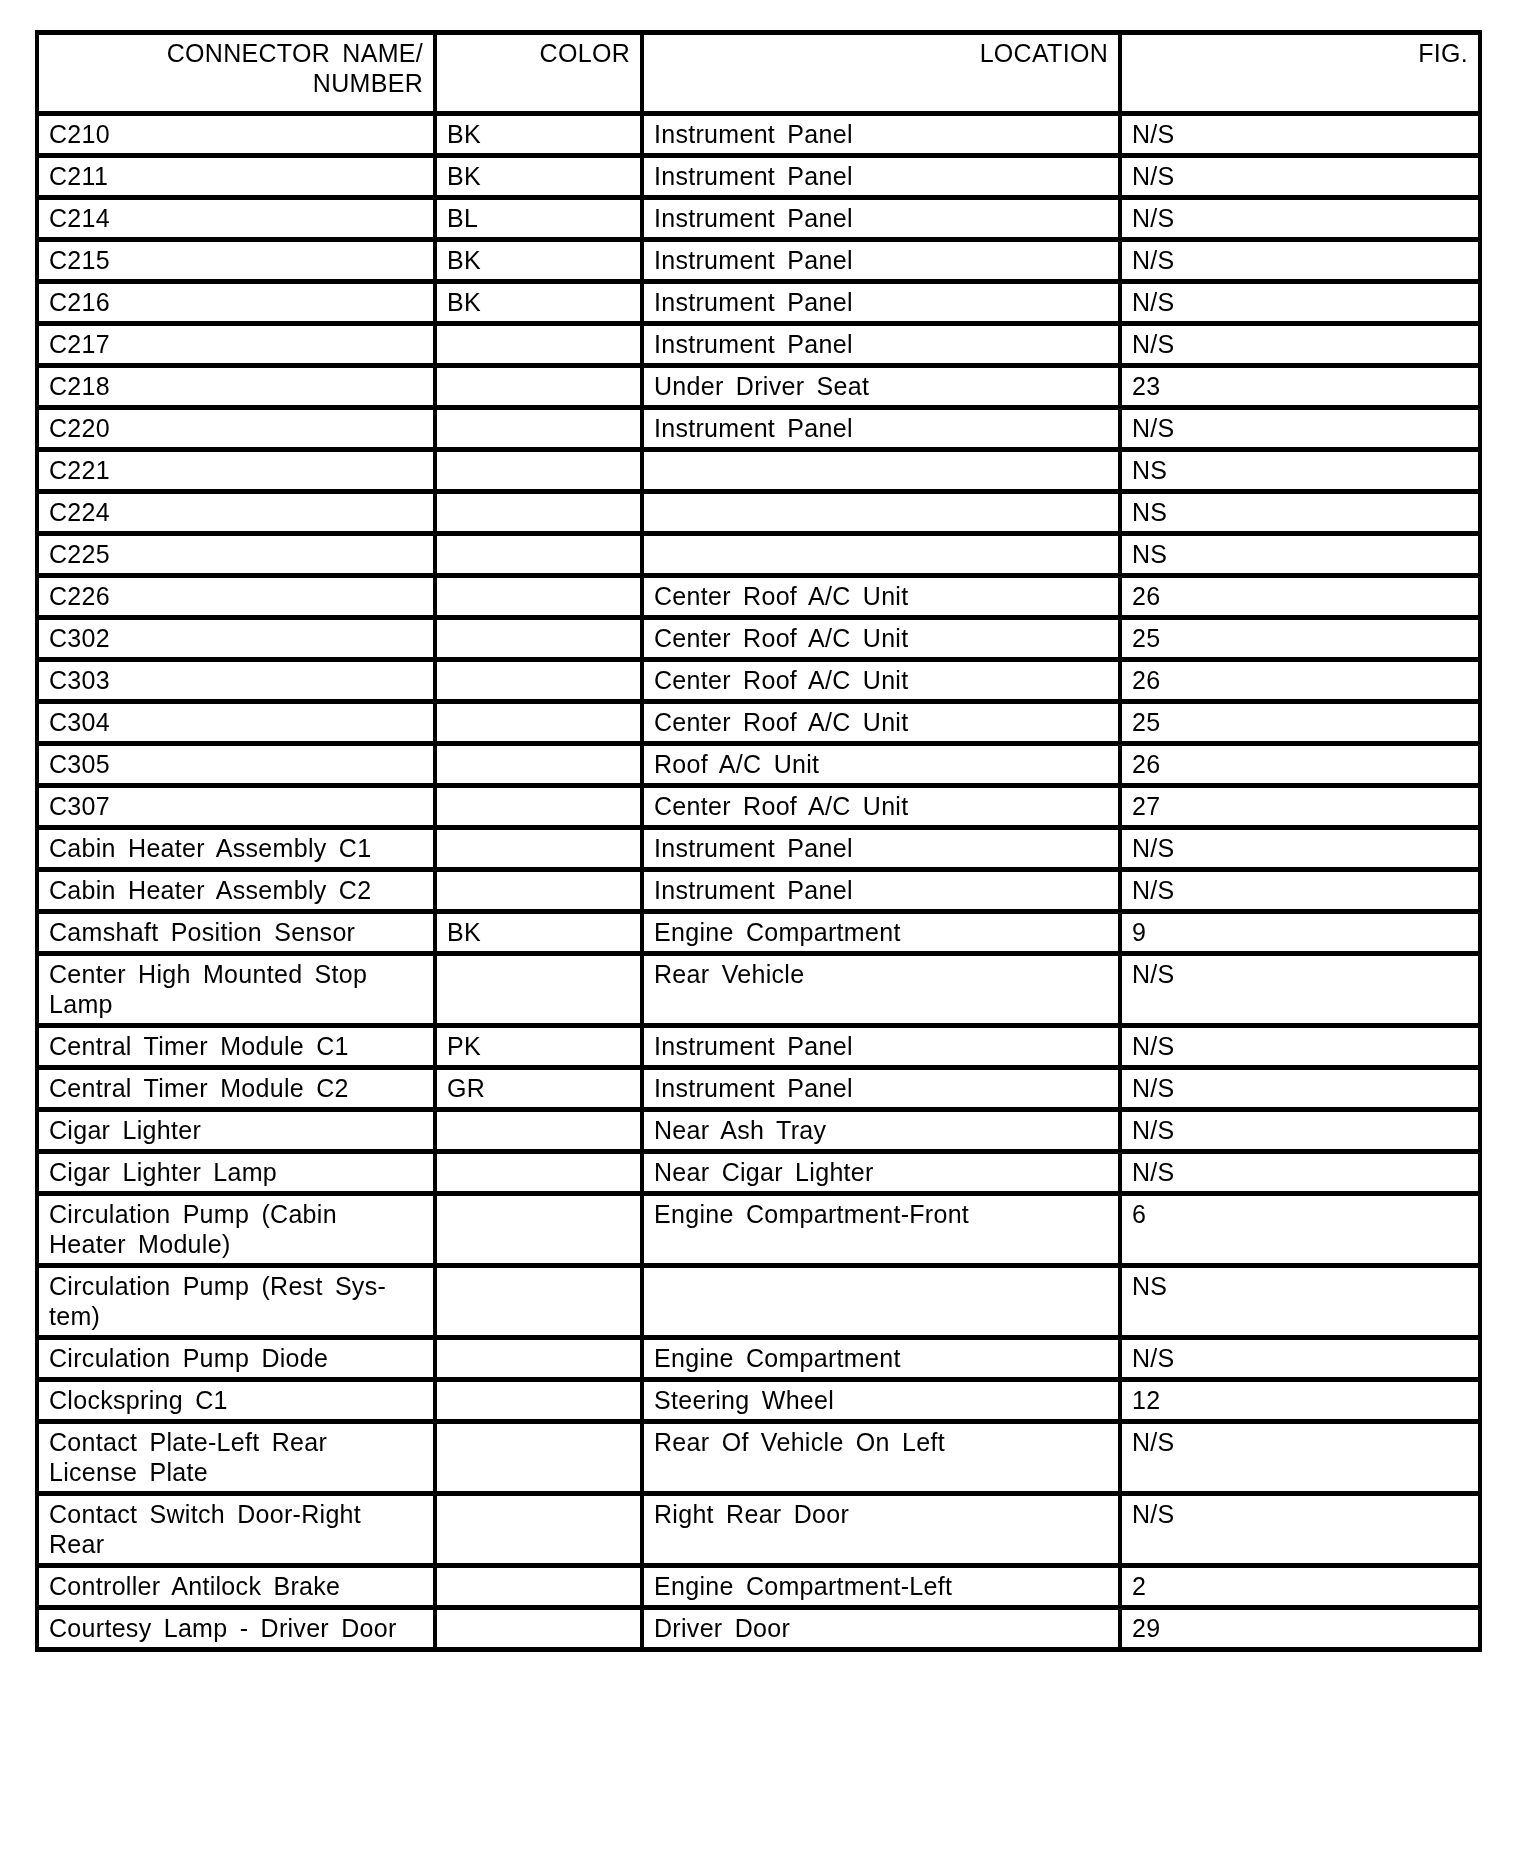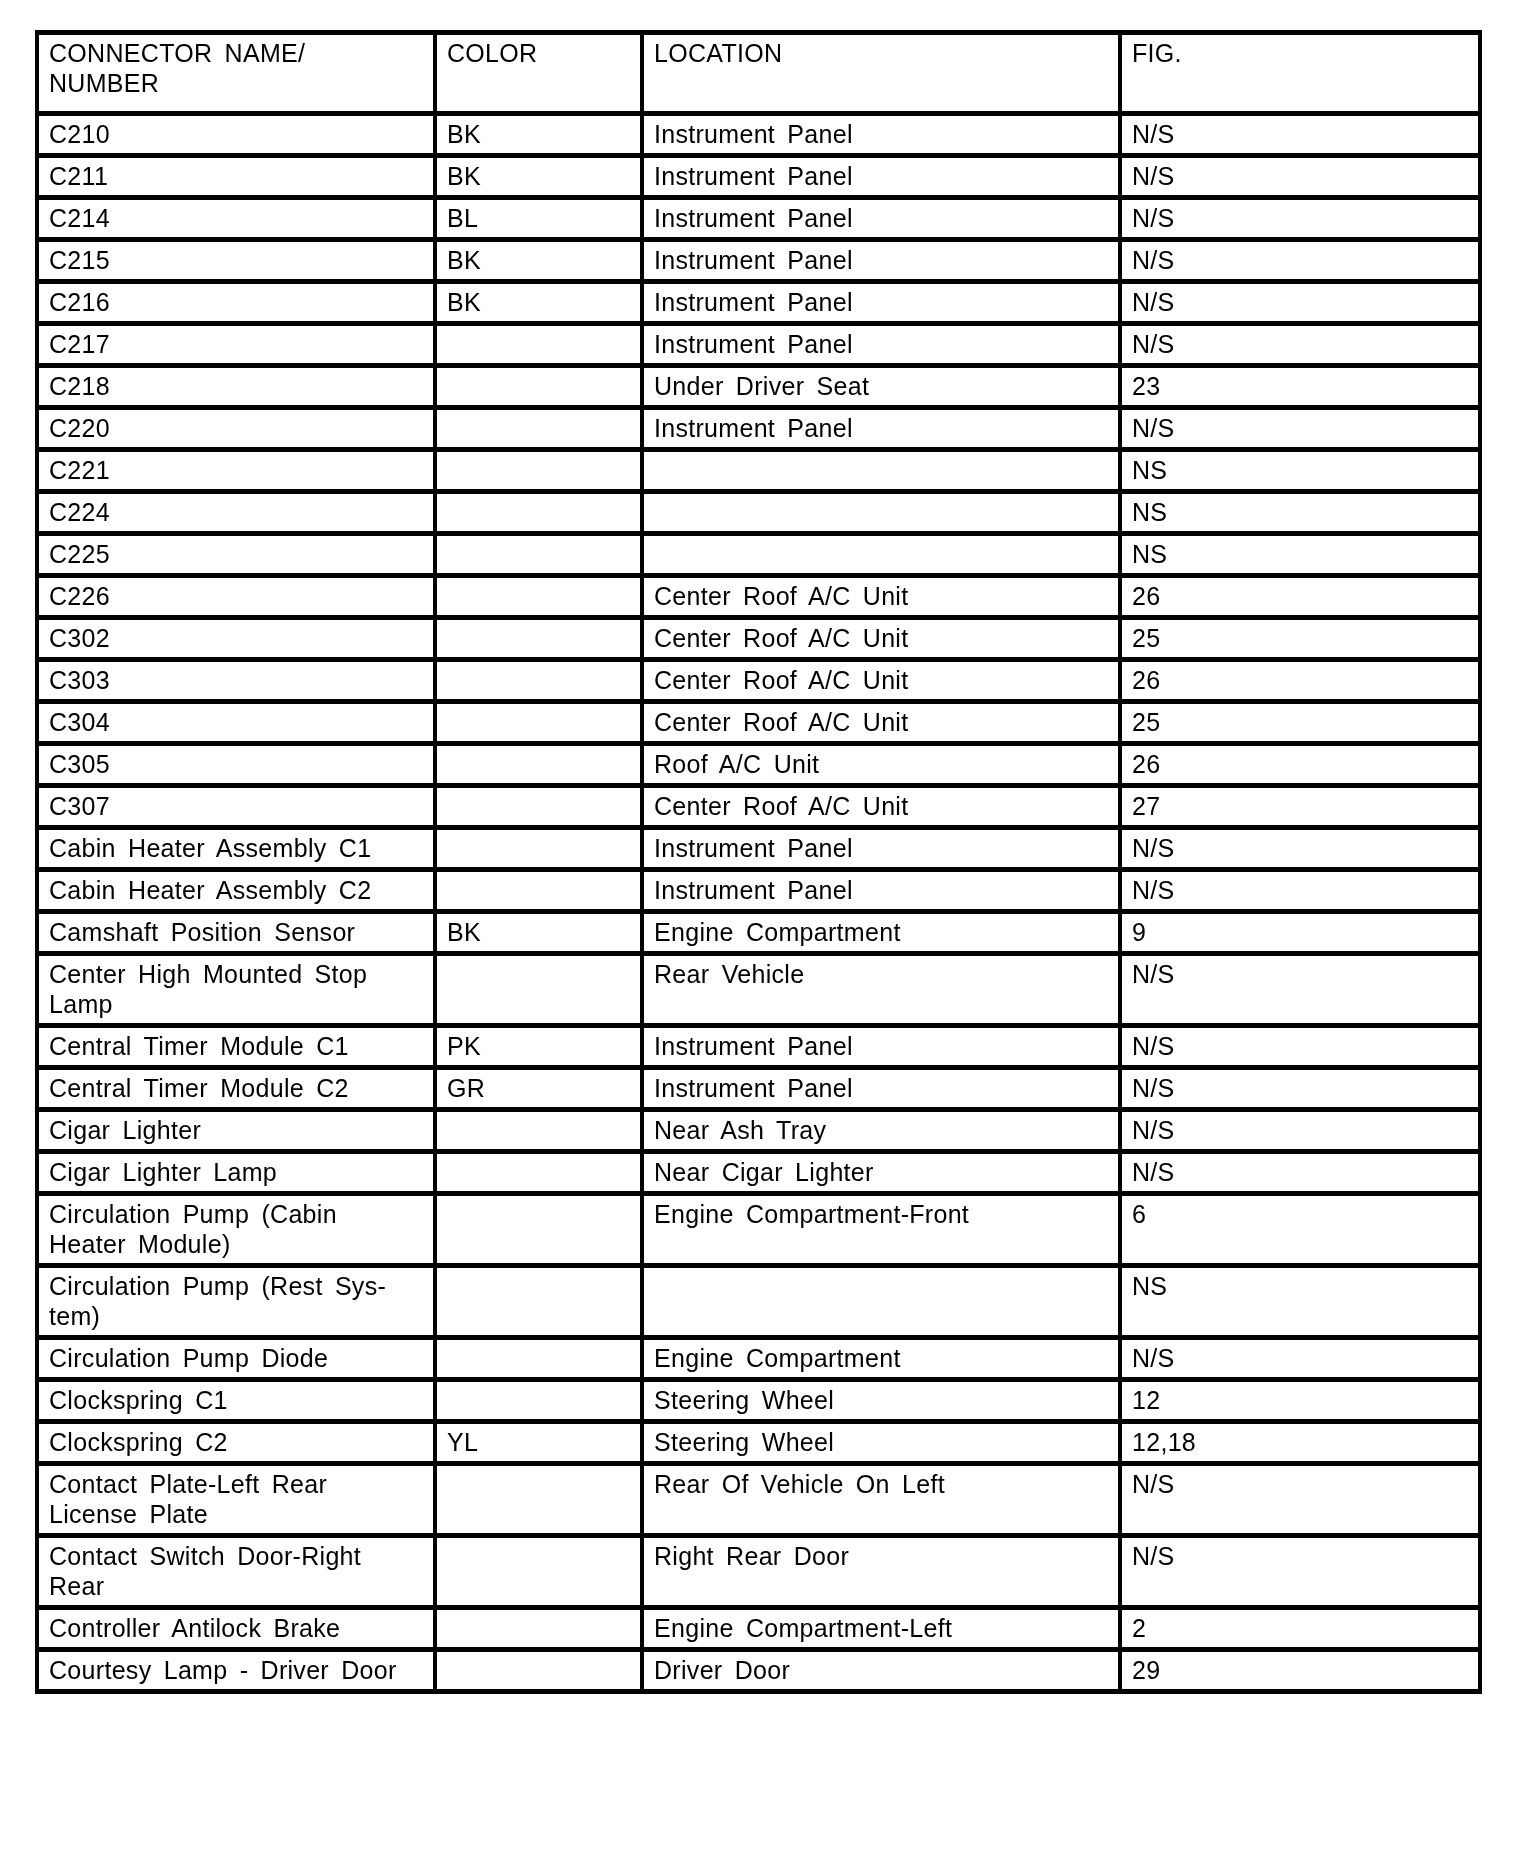--- a/index.html
+++ b/index.html
@@ -38,20 +38,21 @@
     font-size: 25px;
     line-height: 30px;
     font-weight: normal;
     letter-spacing: 0.3px;
     word-spacing: 5px;
     white-space: pre-wrap;
     overflow: hidden;
   }
   th {
     padding-bottom: 13px;
+    text-align: right;
   }
 </style>
 </head>
 <body>
 
 <table class="connector-table">
   <colgroup>
     <col class="c-name">
     <col class="c-color">
     <col class="c-location">
@@ -267,26 +268,20 @@
   </tr>
 
 
   <tr>
     <td>Clockspring C1</td>
     <td></td>
     <td>Steering Wheel</td>
     <td>12</td>
   </tr>
 
-  <tr>
-    <td>Clockspring C2</td>
-    <td>YL</td>
-    <td>Steering Wheel</td>
-    <td>12,18</td>
-  </tr>
 
   <tr>
     <td>Contact Plate-Left Rear
 License Plate</td>
     <td></td>
     <td>Rear Of Vehicle On Left</td>
     <td>N/S</td>
   </tr>
 
   <tr>

